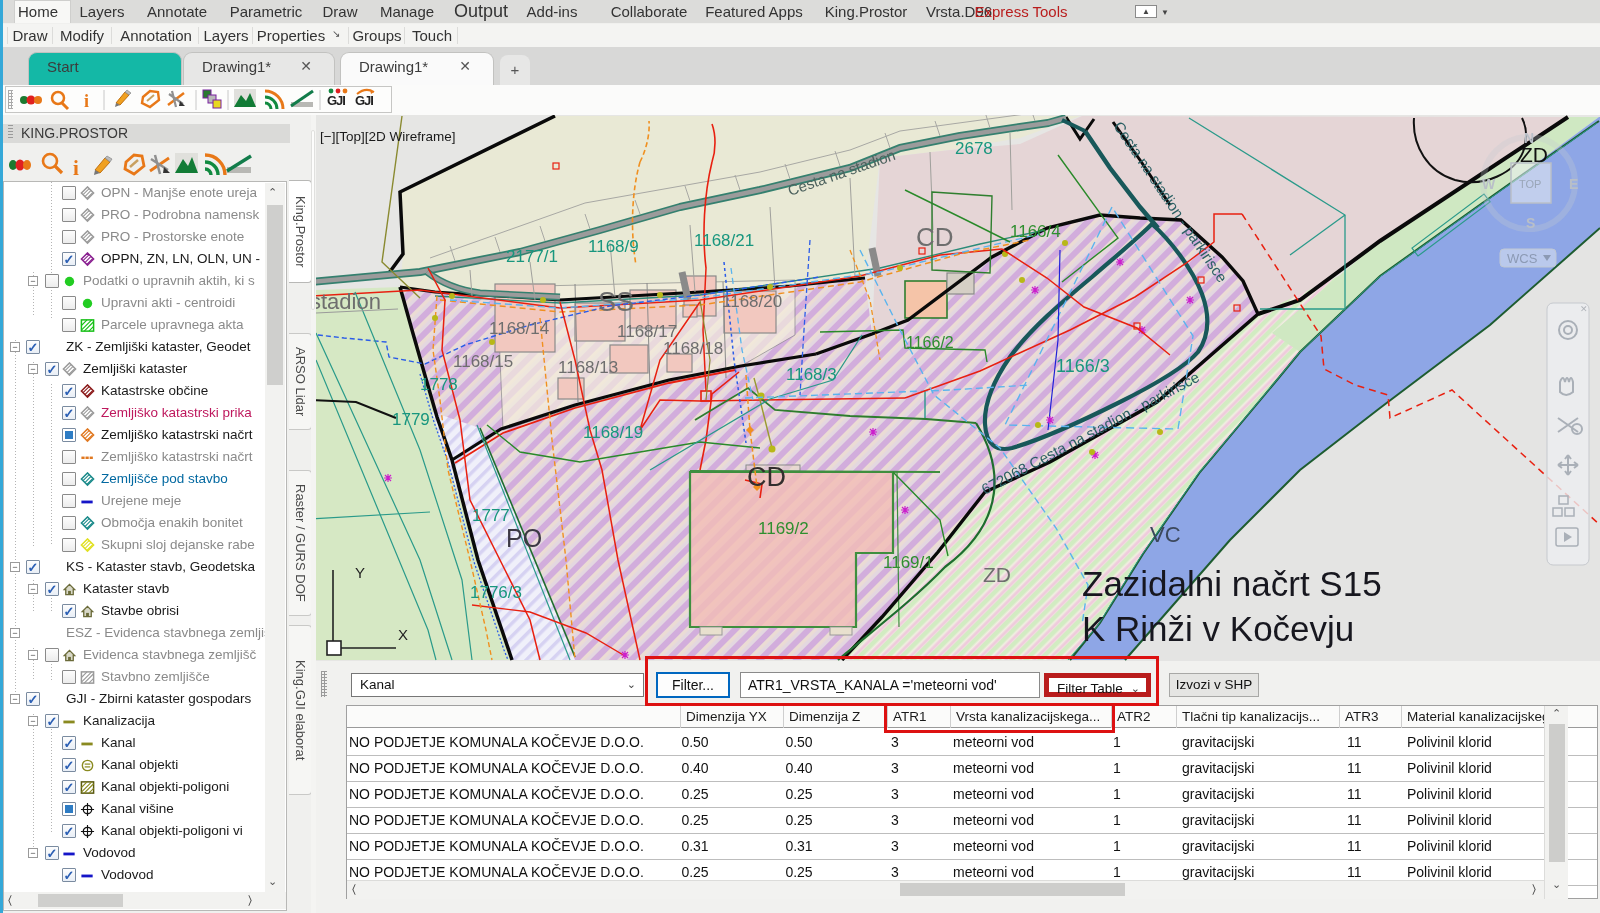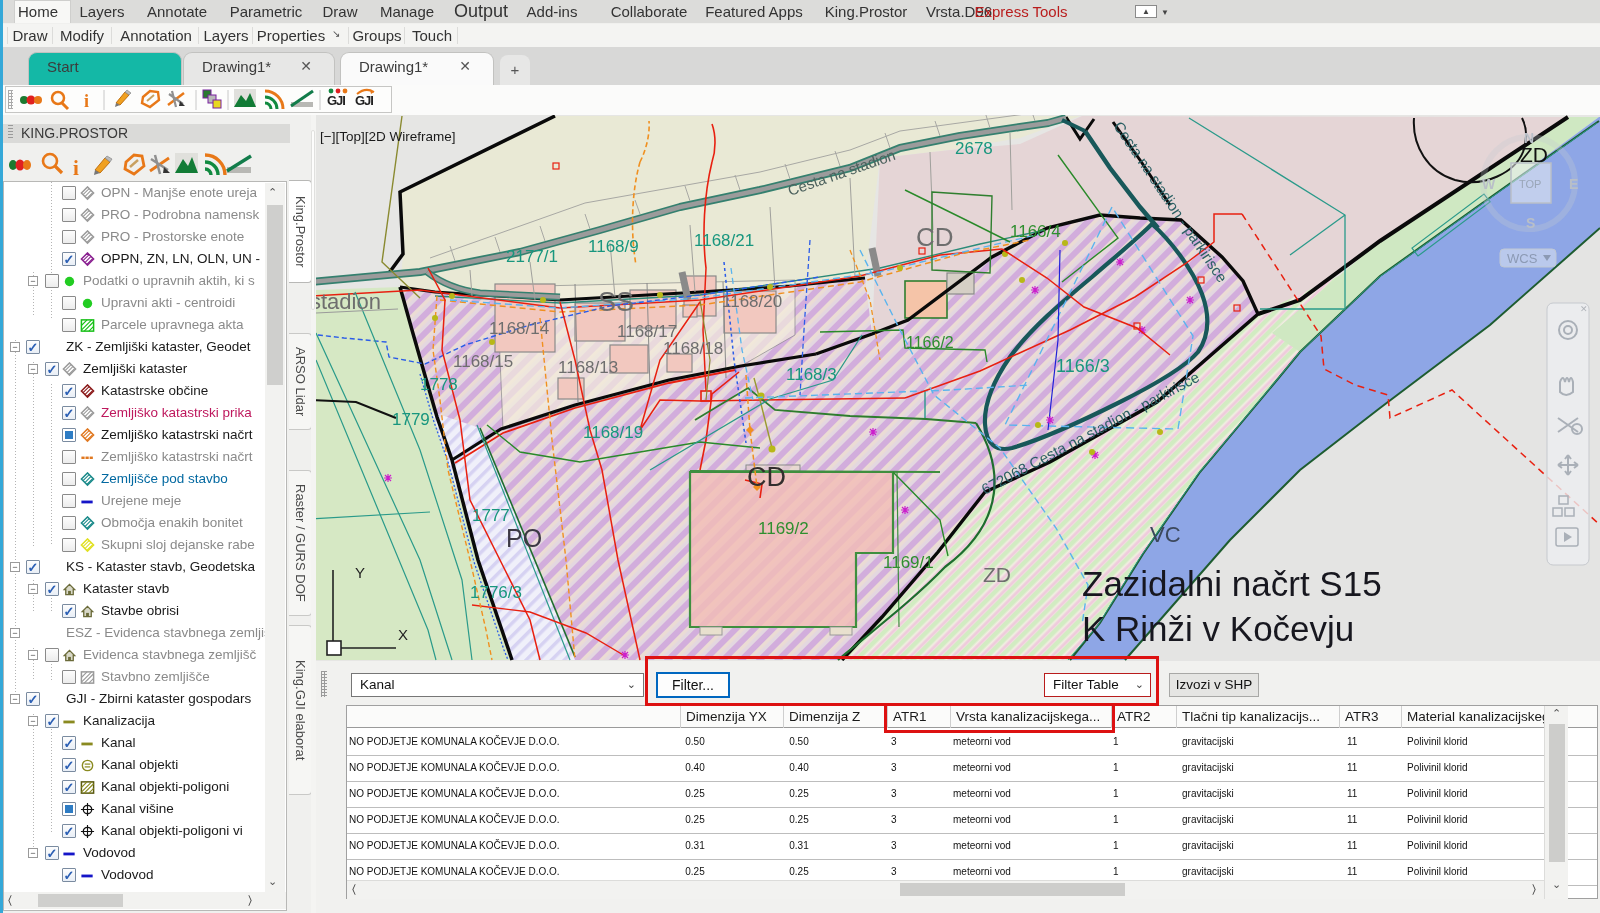--- a/index.html
+++ b/index.html
@@ -11,21 +11,21 @@
 border-radius:0 4px 4px 0;writing-mode:vertical-rl;font-size:13px;color:#4a4a4a;
 display:flex;align-items:center;justify-content:center}
 .trow{position:absolute;left:0;width:262px;height:22px;font-size:13.5px;white-space:nowrap;overflow:hidden}
 .cb{position:absolute;top:4px;width:14px;height:14px;border:1px solid #8a8a8a;background:linear-gradient(#fdfdfd,#ececec);border-radius:1px}
 .ck{position:absolute;top:4px;width:14px;height:14px;border:1px solid #7a8ba0;background:linear-gradient(#fdfdfd,#e8eef6);border-radius:1px;color:#2b5fb4;font-size:13px;line-height:13px;text-align:center;font-weight:bold}
 .pa{position:absolute;top:4px;width:14px;height:14px;border:1px solid #7a8ba0;background:#fff;border-radius:1px}
 .pa:after{content:"";position:absolute;left:2px;top:2px;width:8px;height:8px;background:#2e7cc4}
 .exp{position:absolute;top:6px;width:10px;height:10px;border:1px solid #9a9a9a;background:#fff;font-size:9px;line-height:8px;text-align:center;color:#444}
 .ic{position:absolute;top:4px;width:15px;height:15px}
 .thd{position:absolute;top:0;height:22px;border-left:1px solid #cfcfcf;font-size:13.5px;color:#1a1a1a;line-height:22px;padding-left:5px;white-space:nowrap;overflow:hidden}
-.tcell{position:absolute;font-size:10px;color:#111;line-height:26px;white-space:nowrap}
+.tcell{position:absolute;font-size:14px;color:#111;line-height:26px;white-space:nowrap}
 .rowline{position:absolute;left:0;right:0;height:1px;background:#bdbdbd}
 </style></head><body>
 <div id="page">
 <div class="abs" style="left:0;top:0;width:1600px;height:23px;background:#dcdcda">
       <div class="abs" style="left:14px;top:0;width:57px;height:23px;background:#f8f8f6;border:1px solid #cfcfcd;border-bottom:none"></div>
       <div class="abs" style="left:38px;top:0;transform:translateX(-50%);font-size:15px;color:#333;line-height:23px">Home</div>
       <div class="abs" style="left:102px;top:0;transform:translateX(-50%);font-size:15px;color:#333;line-height:23px">Layers</div>
       <div class="abs" style="left:177px;top:0;transform:translateX(-50%);font-size:15px;color:#333;line-height:23px">Annotate</div>
       <div class="abs" style="left:266px;top:0;transform:translateX(-50%);font-size:15px;color:#333;line-height:23px">Parametric</div>
       <div class="abs" style="left:340px;top:0;transform:translateX(-50%);font-size:15px;color:#333;line-height:23px">Draw</div>
@@ -710,21 +710,24 @@
     <div class="abs" style="left:311px;top:130px;width:4px;height:180px;background:#fdfdfc;border:1px solid #e0e0de;border-radius:2px"></div>
     <div class="abs" style="left:316px;top:661px;width:1284px;height:252px;background:#f1f1ef">
       <div class="abs" style="left:5px;top:10px;width:6px;height:26px;background:repeating-linear-gradient(#9a9a9a 0 1px,transparent 1px 3px),repeating-linear-gradient(90deg,#9a9a9a 0 1px,transparent 1px 3px)"></div>
       <div class="abs" style="left:35px;top:12px;width:293px;height:24px;background:#fff;border:1px solid #767676">
         <div class="abs" style="left:8px;top:3px;font-size:13.5px;color:#111">Kanal</div>
         <div class="abs" style="right:7px;top:4px;font-size:11px;color:#444">⌄</div>
       </div>
       <div class="abs" style="left:340px;top:11px;width:74px;height:26px;background:#fdfdfd;border:2px solid #0067c0">
         <div class="abs" style="left:50%;top:3px;transform:translateX(-50%);font-size:14px;color:#111">Filter...</div>
       </div>
-      <div class="abs" style="left:728px;top:12px;width:107px;height:24px;background:#fff;border:1px solid #b91c1c">
+      <div class="abs" style="left:424px;top:11px;width:300px;height:26px;background:#fff;border:1px solid #8a8a8a">
+        <div class="abs" style="left:7px;top:4px;font-size:14px;color:#111">ATR1_VRSTA_KANALA ='meteorni vod'</div>
+      </div>
+      <div class="abs" style="left:728px;top:12px;width:107px;height:24px;background:#fff;border:5px solid #b91c1c">
         <div class="abs" style="left:8px;top:3px;font-size:13.5px;color:#111">Filter Table</div>
         <div class="abs" style="right:6px;top:4px;font-size:11px;color:#444">⌄</div>
       </div>
       <div class="abs" style="left:853px;top:12px;width:90px;height:24px;background:#e5e5e3;border:1px solid #a8a8a6">
         <div class="abs" style="left:50%;top:3px;transform:translateX(-50%);font-size:13.5px;color:#111;white-space:nowrap">Izvozi v SHP</div>
       </div>
       <div class="abs" style="left:30px;top:44px;width:1252px;height:194px;background:#fff;border:1px solid #a0a0a0">
         <div class="abs" style="left:0;top:0;width:1250px;height:22px;background:#fbfbfa;border-bottom:1px solid #9a9a9a">
           <div class="thd" style="left:333px;width:103px">Dimenzija YX</div>
           <div class="thd" style="left:436px;width:104px">Dimenzija Z</div>

